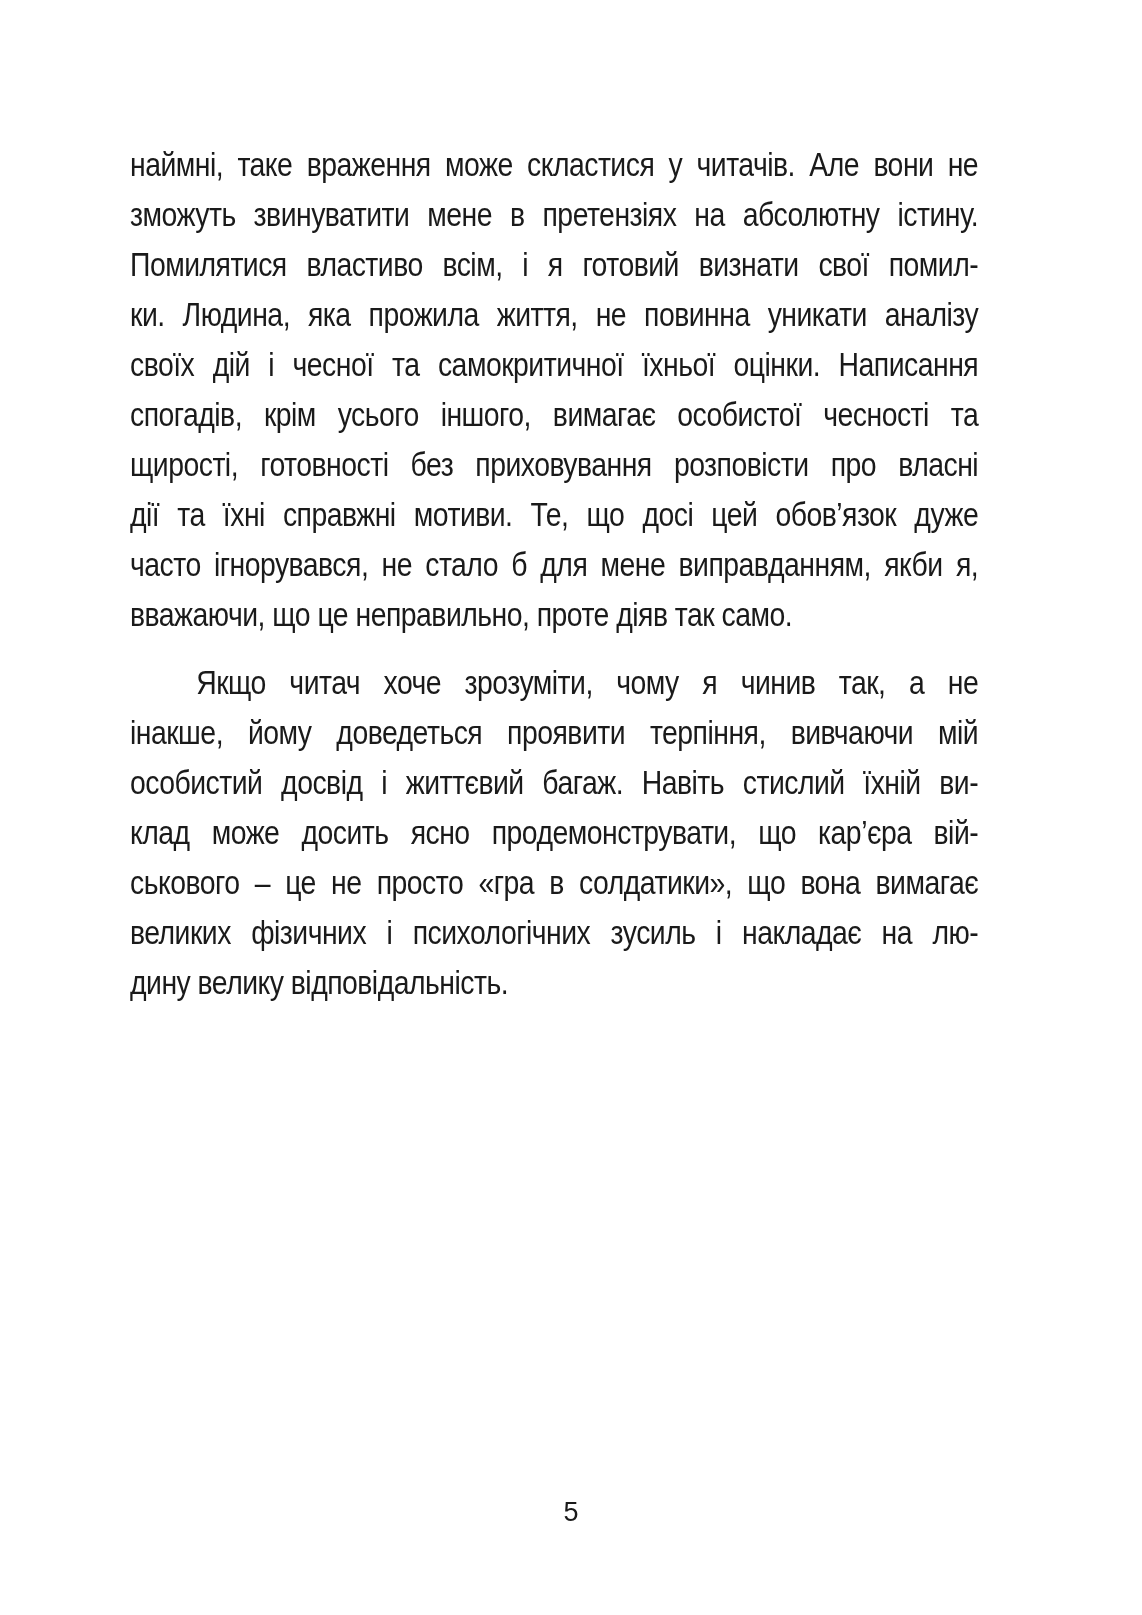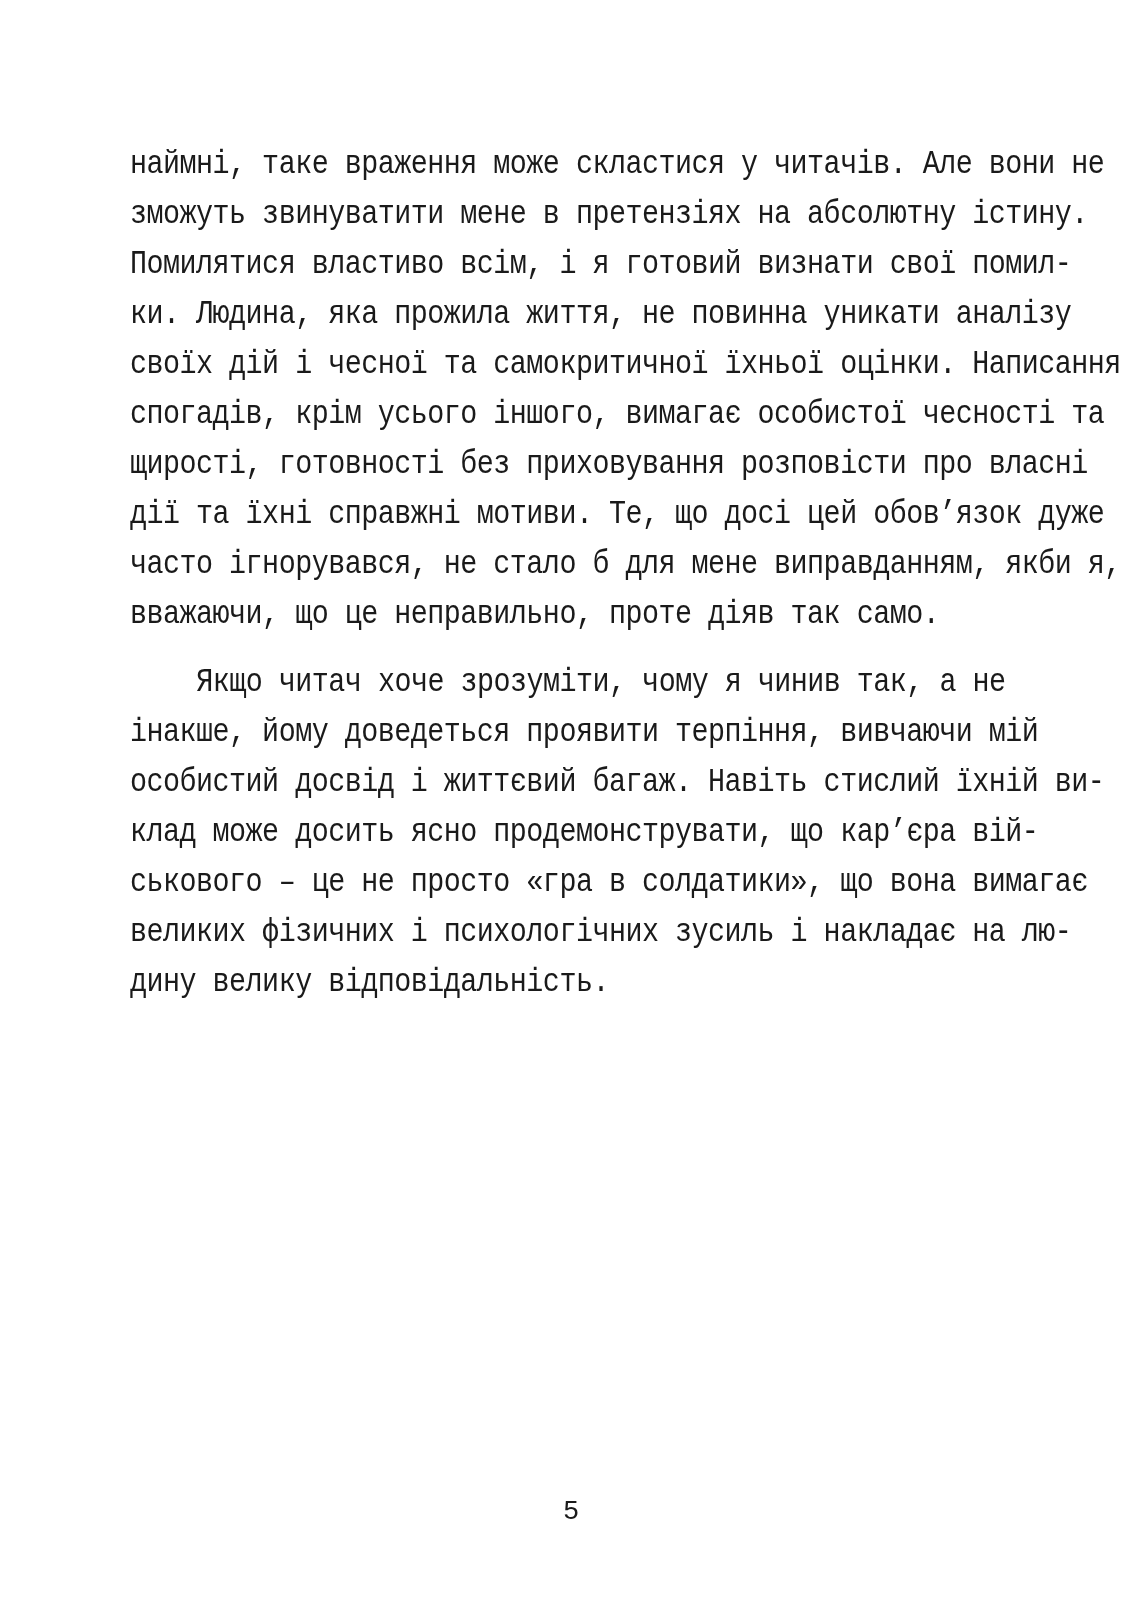--- a/index.html
+++ b/index.html
@@ -1,20 +1,20 @@
 <!DOCTYPE html>
 <html><head>
 <meta charset="utf-8">
 <style>
   html, body { margin: 0; padding: 0; background: #ffffff; }
   body { width: 1142px; height: 1615px; position: relative; overflow: hidden; }
   .page {
     position: absolute; left: 0; top: 0; width: 1142px; height: 1615px;
     background: #ffffff; color: #1a1a1a;
-    font-family: Liberation Mono, monospace;
+    font-family: Liberation Sans, sans-serif;
   }
   .text-block {
     position: absolute; left: 130px; top: 140px; width: 848px;
   }
   .line {
     font-size: 33px; line-height: 50px; height: 50px;
     white-space: nowrap; letter-spacing: -0.6px;
     transform: scaleX(0.86); transform-origin: left center;
     width: 116.3%;
     text-align: justify; text-align-last: justify;

